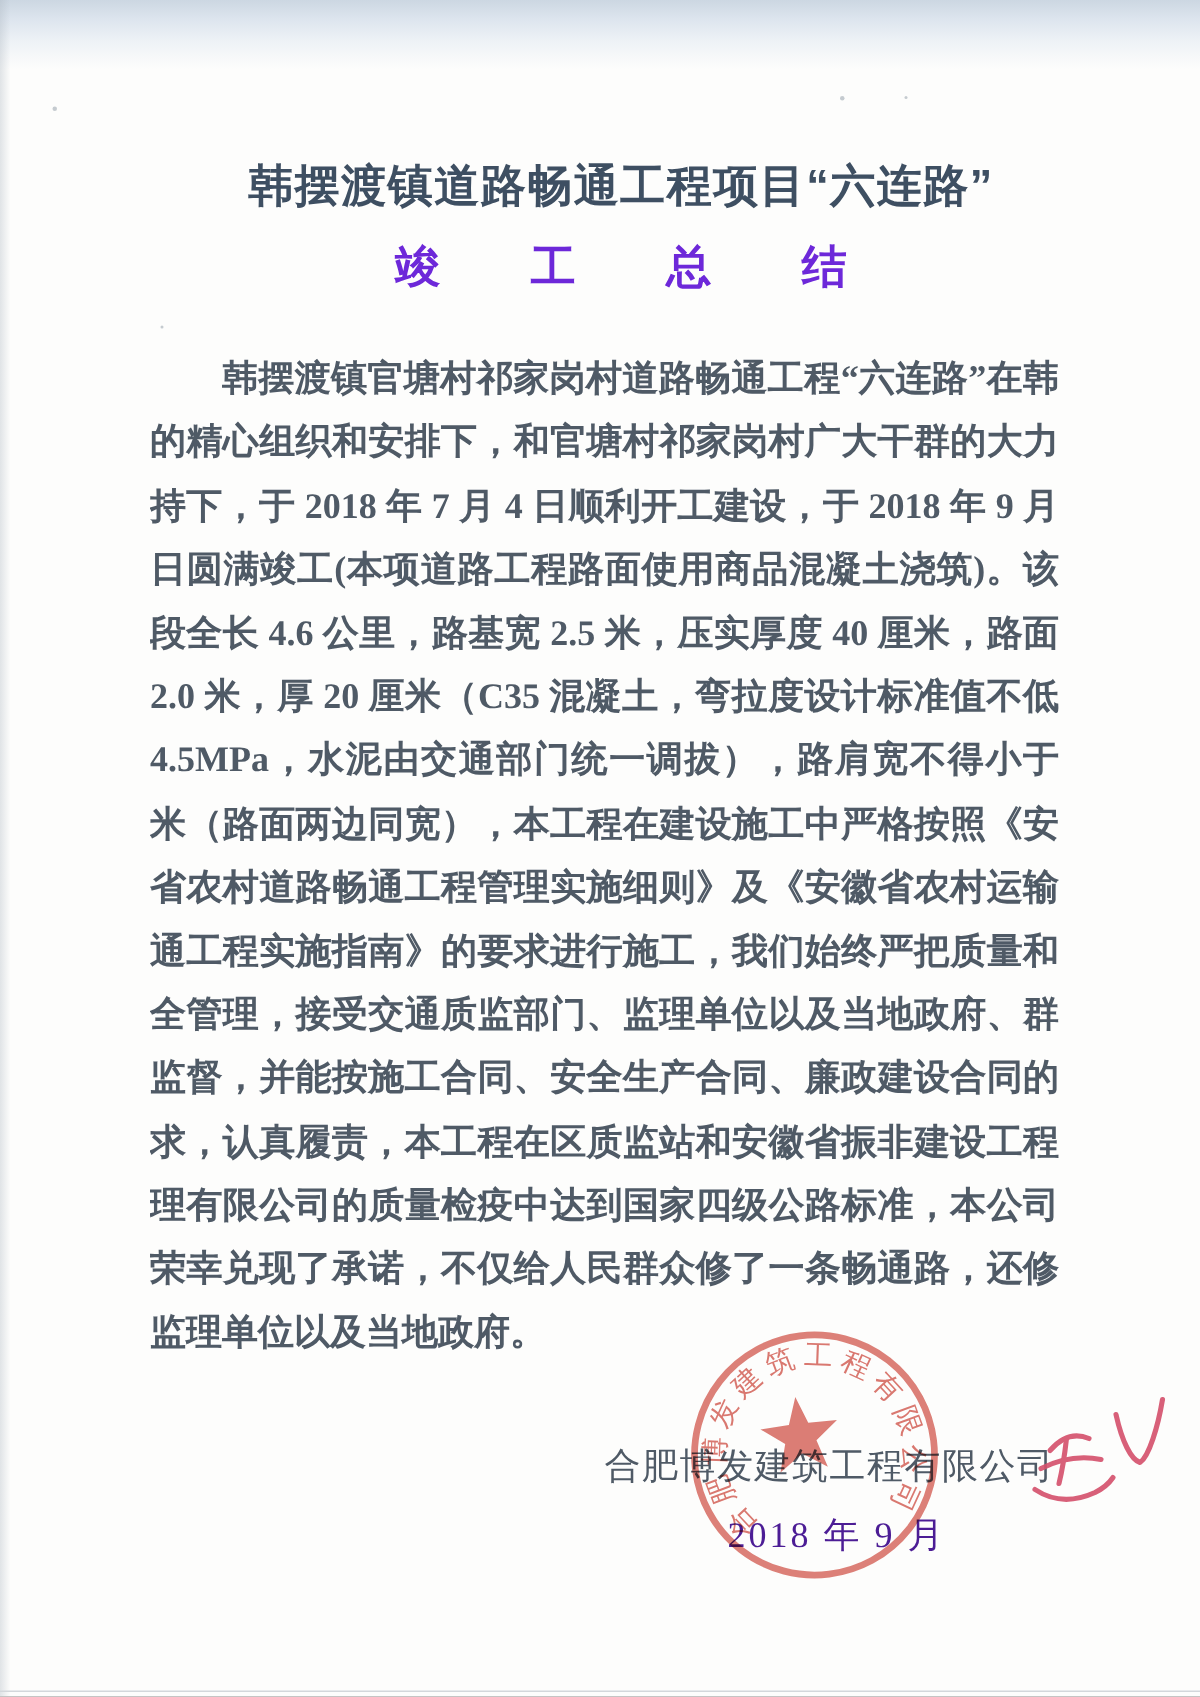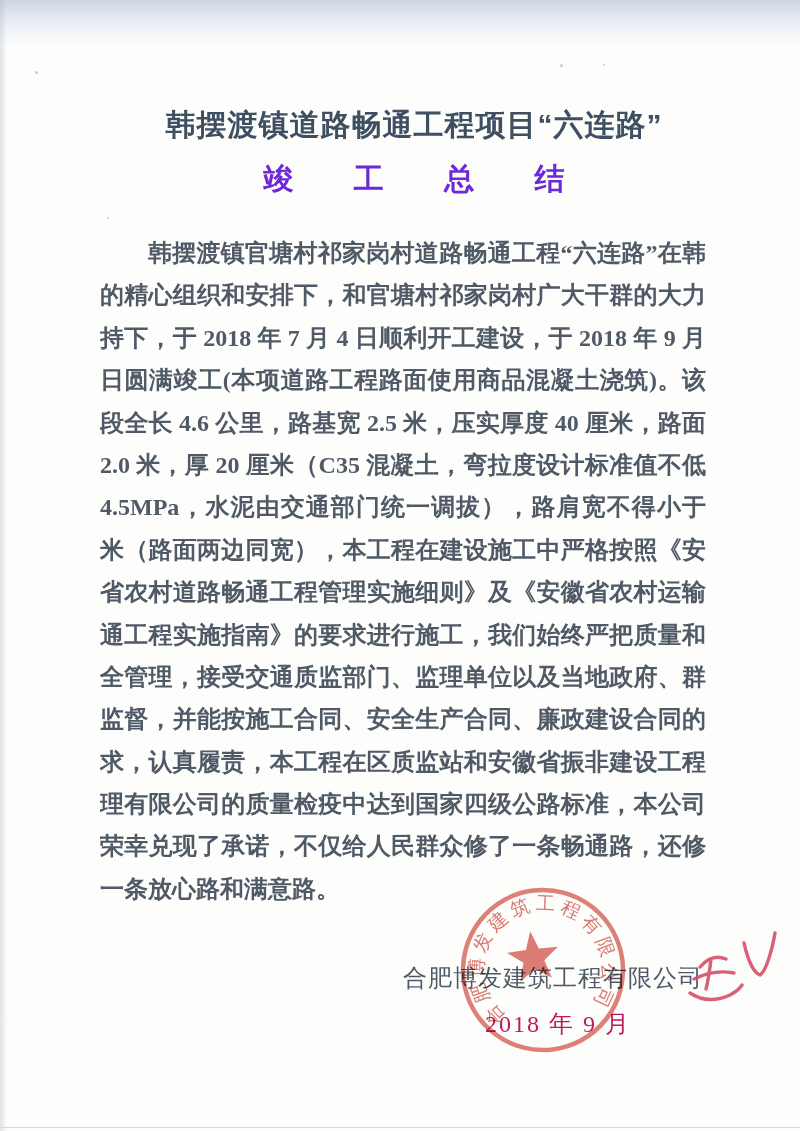--- a/index.html
+++ b/index.html
@@ -64,21 +64,21 @@
   .body-text .line.first{text-indent:48px;}
   .body-text .line.last{text-align-last:left;}
 
   
   .signature{
     position:absolute;top:962px;right:125px;
     font-size:24px;line-height:32px;color:#4f5a66;letter-spacing:1px;
   }
   .date{
     position:absolute;top:1008px;right:197px;
-    font-size:24px;line-height:32px;color:#be185d;letter-spacing:2px;
+    font-size:24px;line-height:32px;color:#4c1d95;letter-spacing:2px;
   }
 
   
   .seal{
     position:absolute;left:458px;top:884px;width:170px;height:172px;
     transform:rotate(-7deg);
     mix-blend-mode:multiply;opacity:.88;
   }
   .handwriting{
     position:absolute;left:678px;top:925px;width:115px;height:100px;
@@ -110,21 +110,21 @@
     <div class="line">2.0 米，厚 20 厘米（C35 混凝土，弯拉度设计标准值不低于</div>
     <div class="line">4.5MPa，水泥由交通部门统一调拔），路肩宽不得小于 50 厘</div>
     <div class="line">米（路面两边同宽），本工程在建设施工中严格按照《安徽</div>
     <div class="line">省农村道路畅通工程管理实施细则》及《安徽省农村运输畅</div>
     <div class="line">通工程实施指南》的要求进行施工，我们始终严把质量和安</div>
     <div class="line">全管理，接受交通质监部门、监理单位以及当地政府、群众</div>
     <div class="line">监督，并能按施工合同、安全生产合同、廉政建设合同的要</div>
     <div class="line">求，认真履责，本工程在区质监站和安徽省振非建设工程监</div>
     <div class="line">理有限公司的质量检疫中达到国家四级公路标准，本公司也</div>
     <div class="line">荣幸兑现了承诺，不仅给人民群众修了一条畅通路，还修了</div>
-    <div class="line last">一条放心路和满意路。</div>
+    <div class="line last">监理单位以及当地政府。</div>
   </div>
 
   <div class="signature">合肥博发建筑工程有限公司</div>
   <div class="date">2018 年 9 月</div>
 
   <svg class="seal" viewBox="0 0 170 172">
     <circle cx="85" cy="86" r="80" fill="none" stroke="#cf4b40" stroke-width="4.5" opacity="0.8"></circle>
     <g transform="translate(77,73)">
       <polygon points="0,-27 6.5,-8.9 25.7,-8.3 10.5,3.4 15.9,21.8 0,11 -15.9,21.8 -10.5,3.4 -25.7,-8.3 -6.5,-8.9" fill="#cf4b40" opacity="0.82"></polygon>
     </g>

